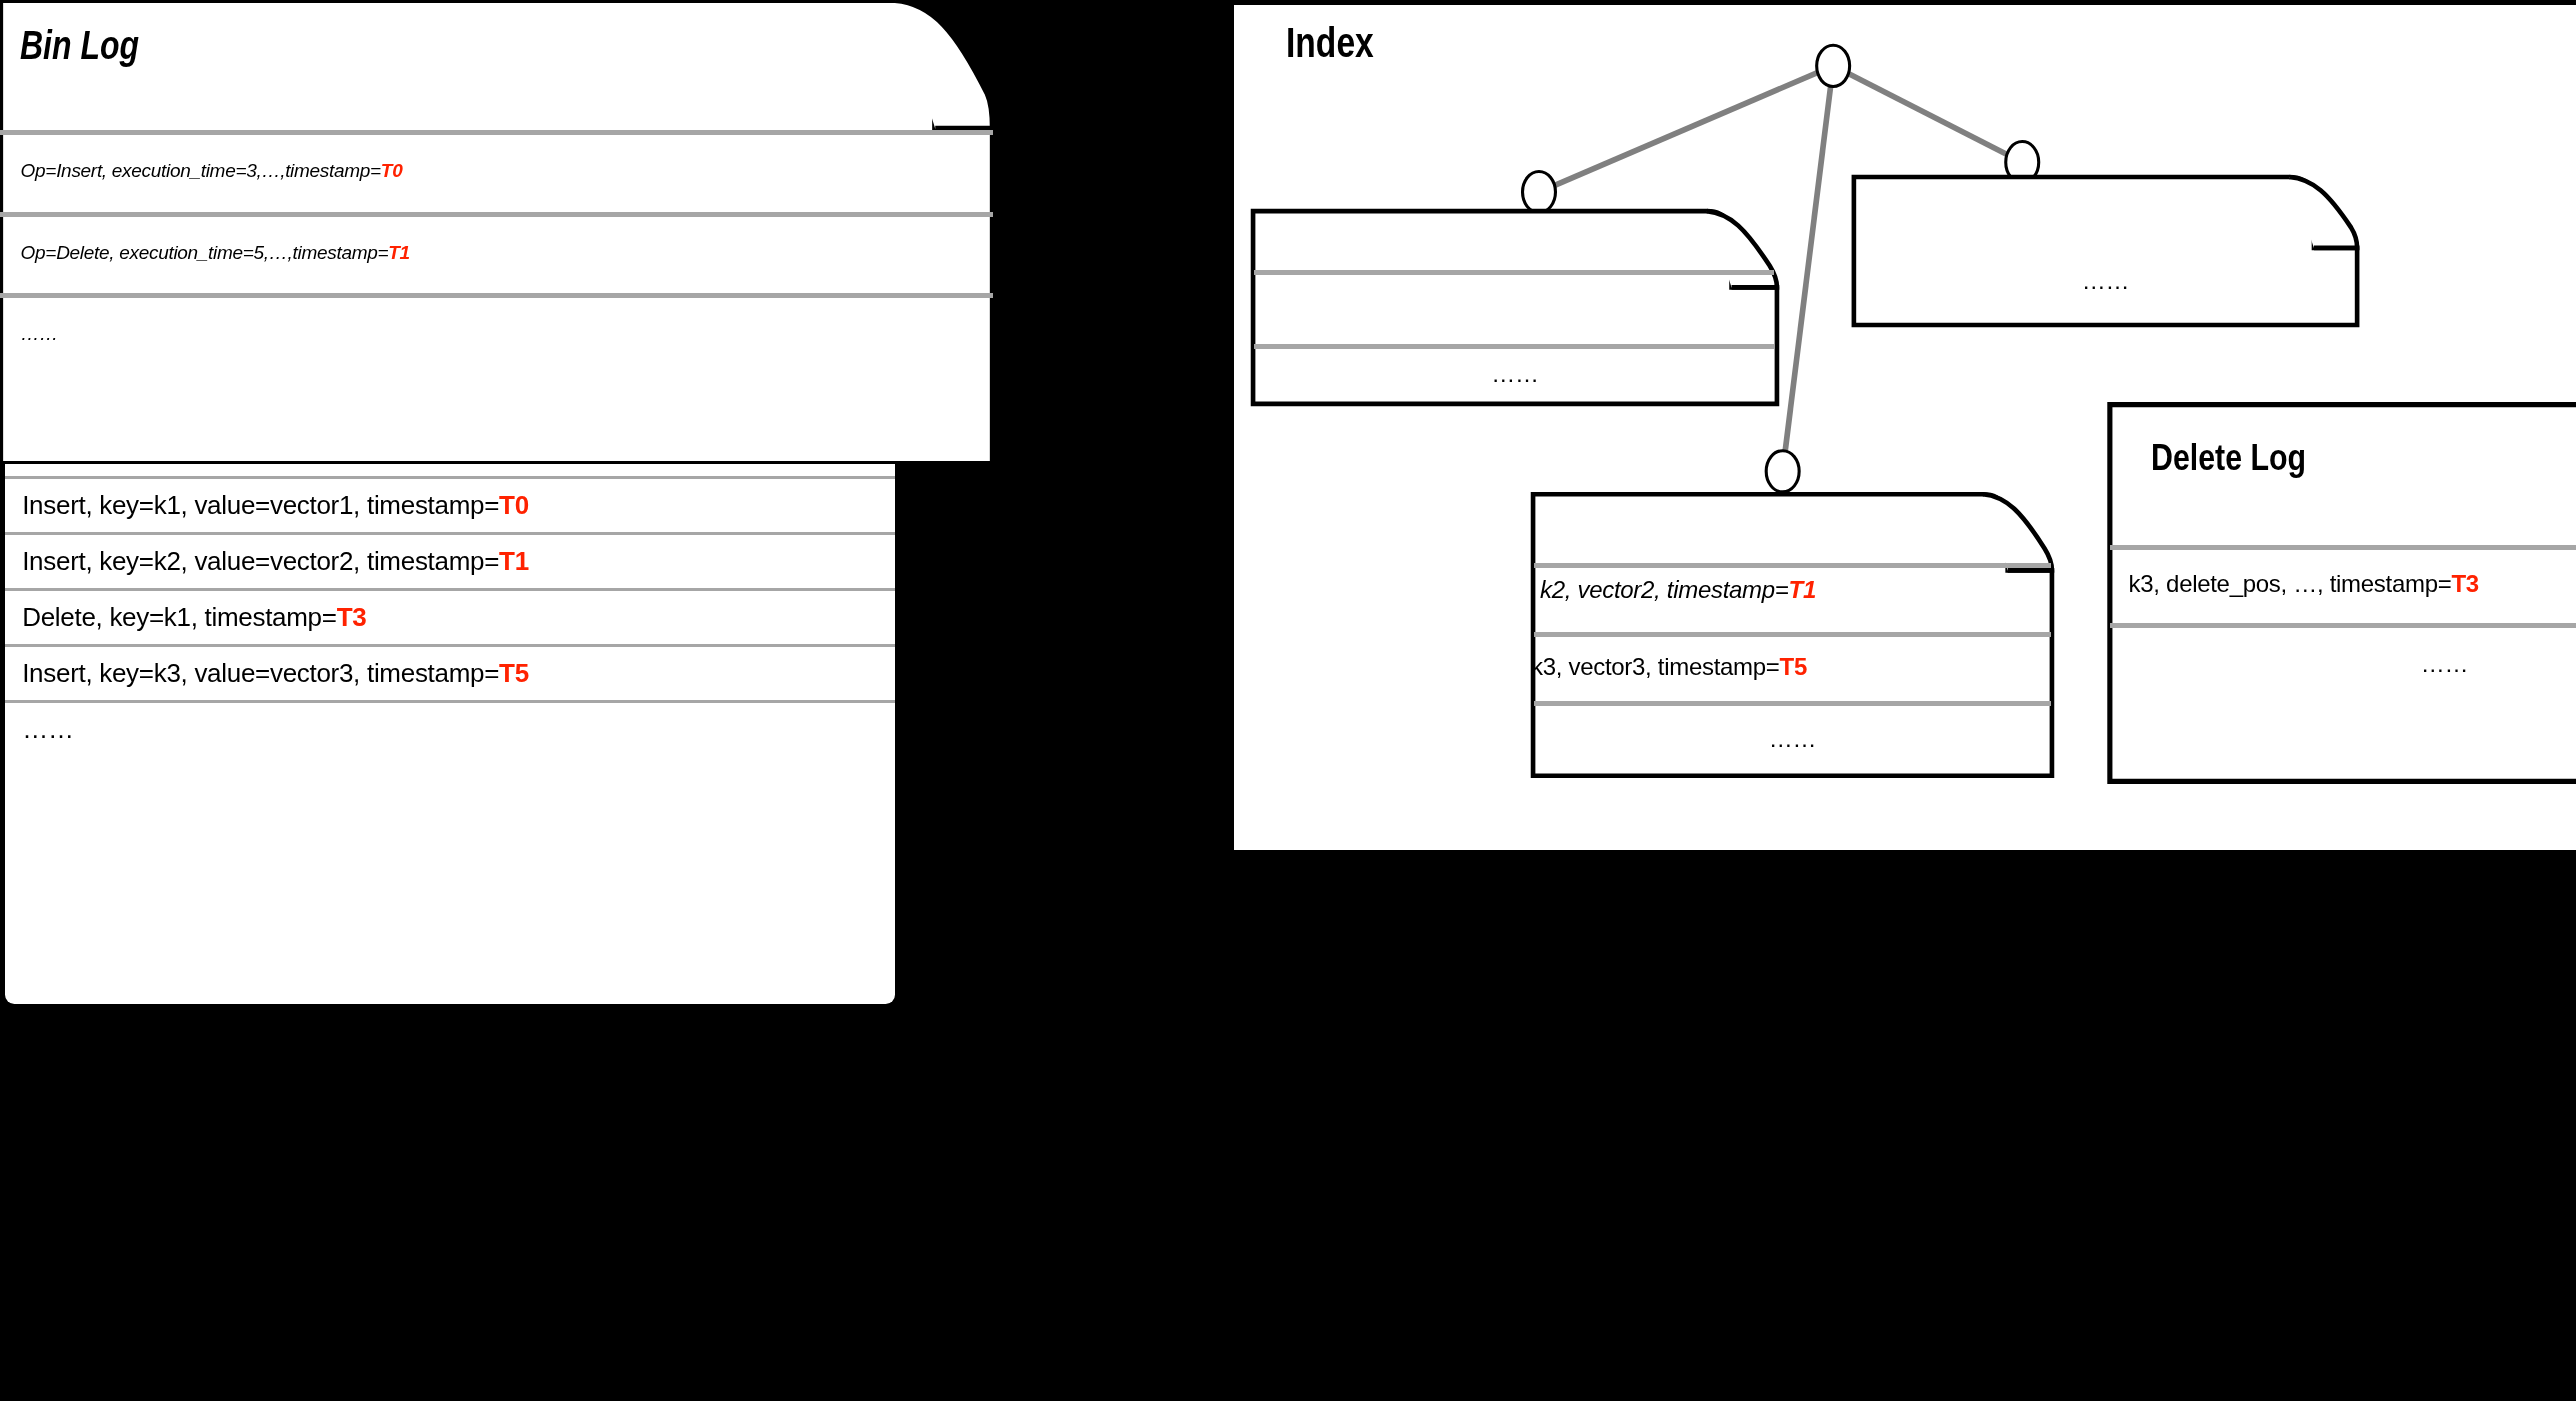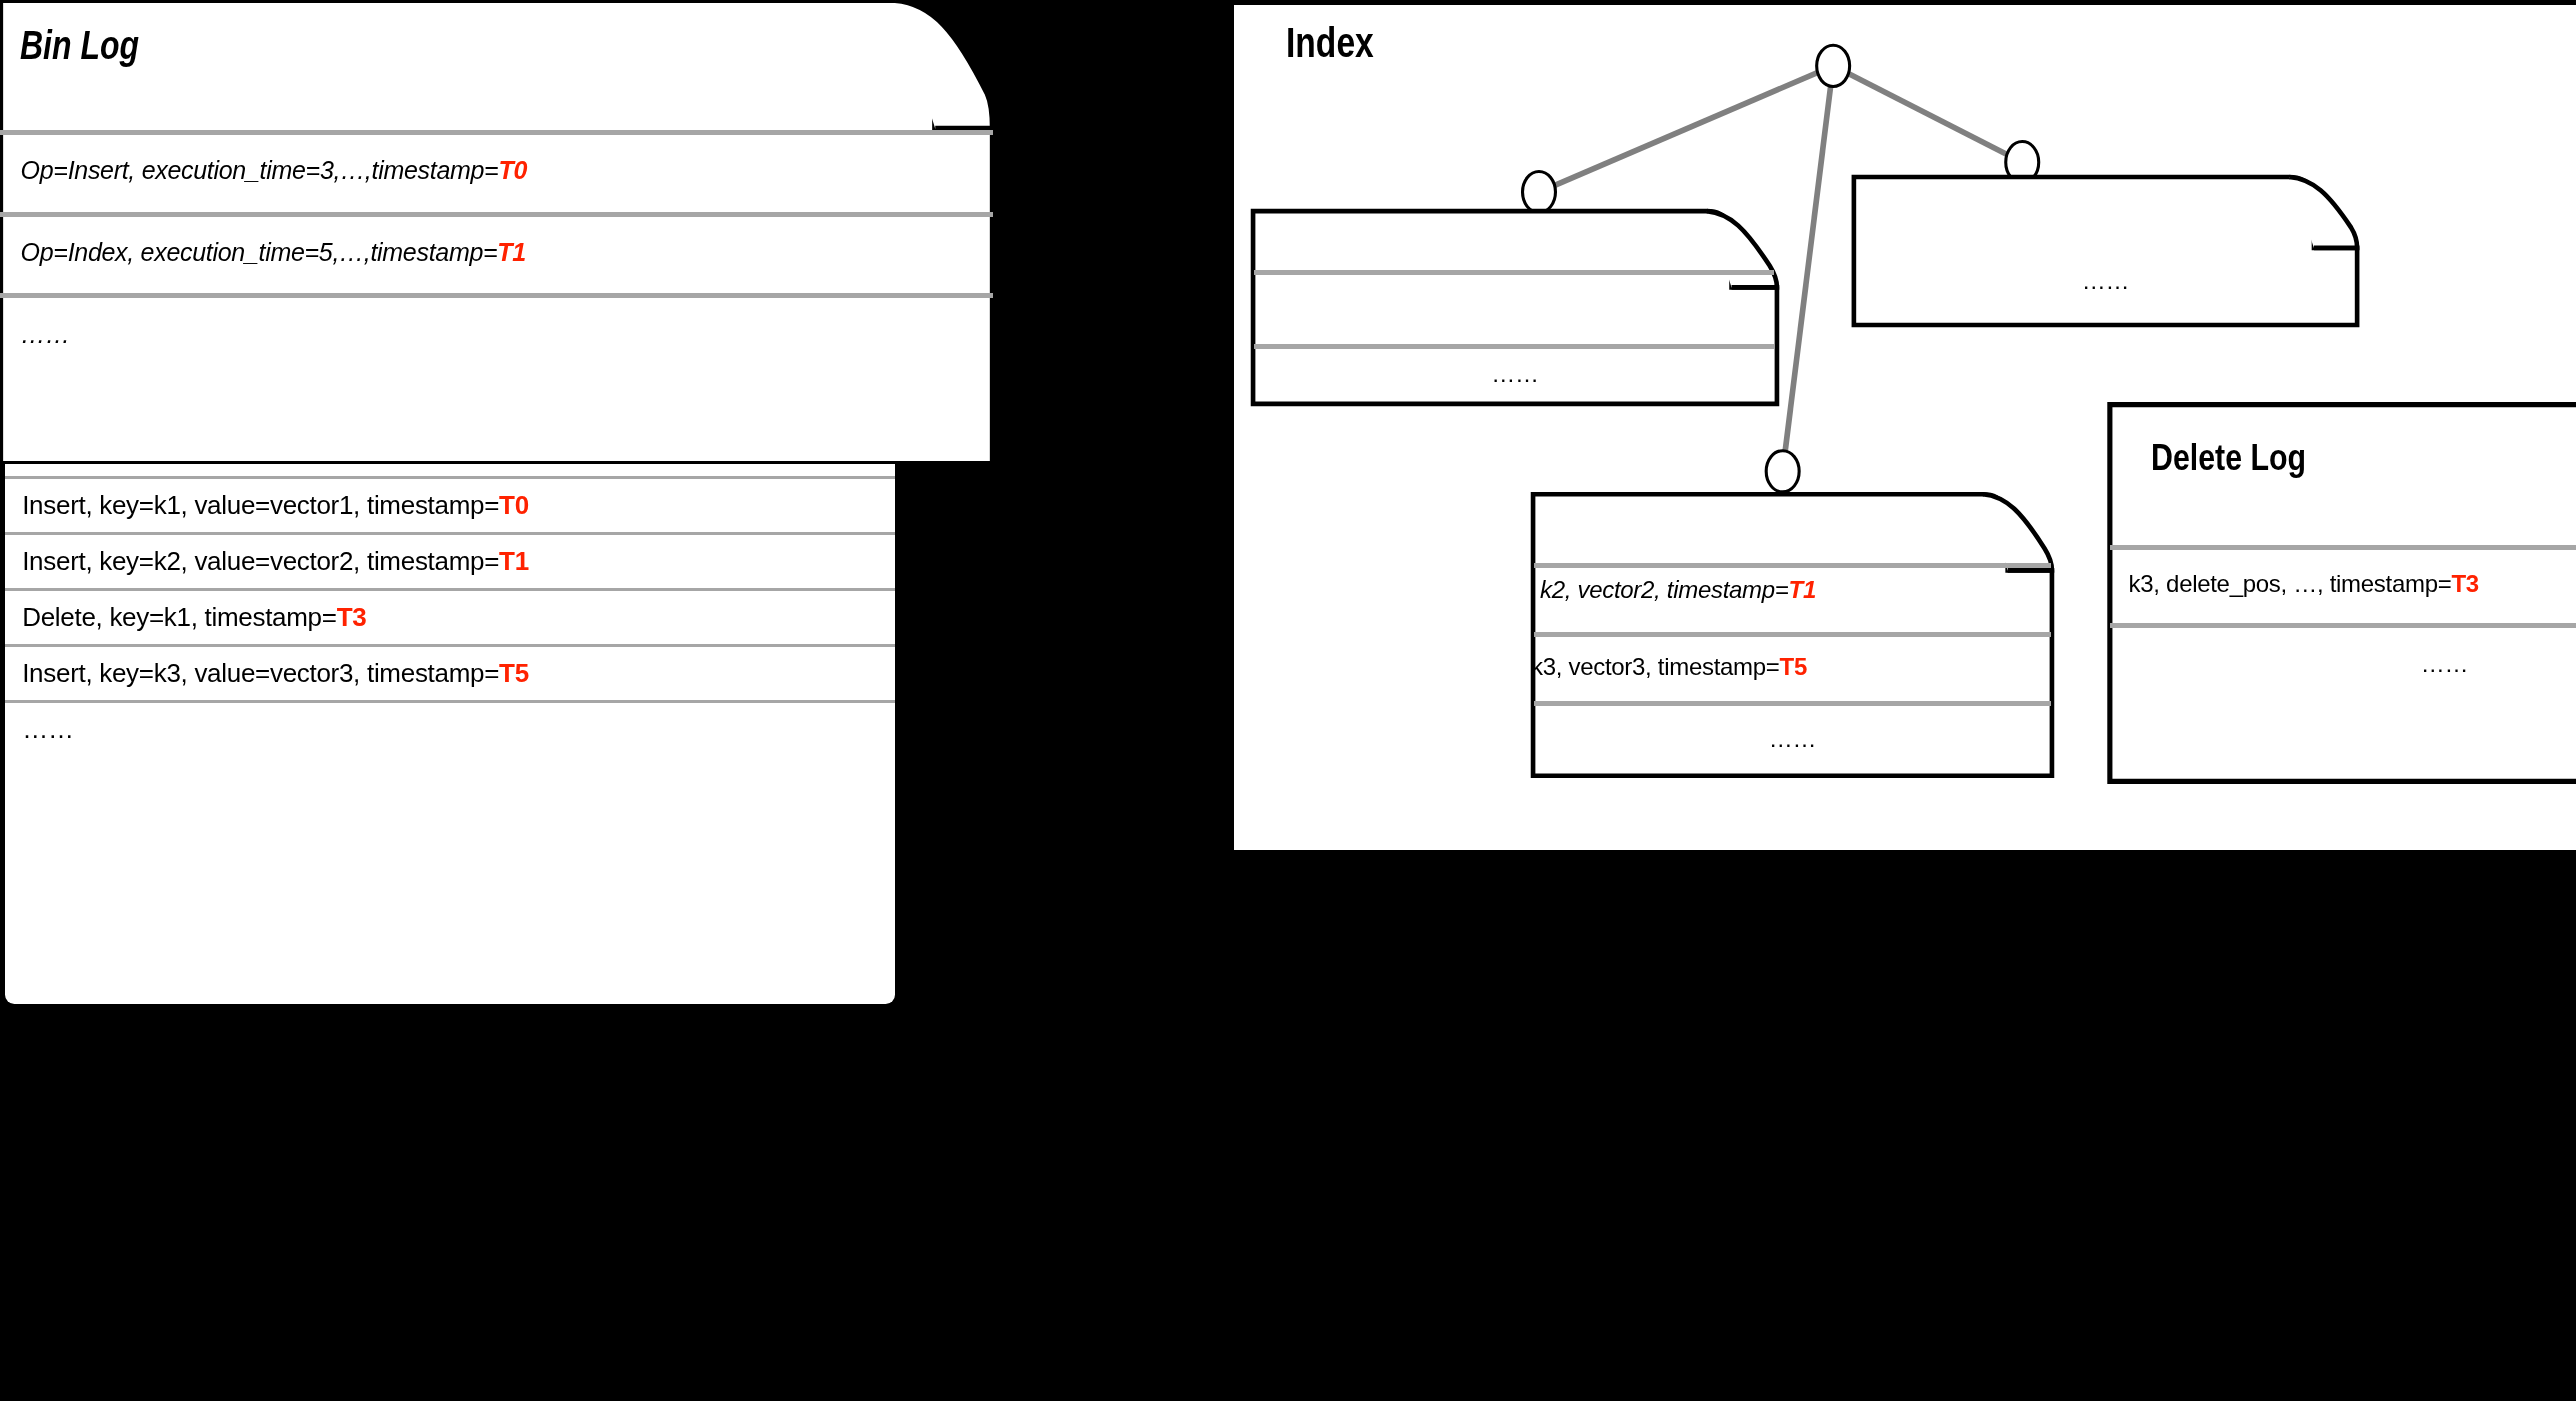--- a/index.html
+++ b/index.html
@@ -39,21 +39,21 @@
   .sep{position:absolute;height:4.6px;background:#a6a6a6;}
   .rowtext{font-size:24px;color:#000;white-space:nowrap;letter-spacing:-0.3px;}
   .ctr{justify-content:center;}
 
   
   #binlog{left:1228px;top:938px;width:994px;height:352px;font-style:italic;}
   .bl-title{position:absolute;left:19.6px;top:25px;font-size:40px;font-weight:bold;
             color:#000;line-height:1;transform:scaleX(.80);transform-origin:left top;}
   .bl-row{position:absolute;left:0;width:100%;display:flex;align-items:center;
           padding-left:20.6px;box-sizing:border-box;}
-  .bl-row .rowtext{font-size:25px;text-align:right;}
+  .bl-row .rowtext{font-size:19px;text-align:right;}
 </style>
 </head>
 <body>
 
 <div class="panel" id="wal">
   <div class="wal-title">WAL</div>
   <div class="wal-rows">
     <div class="wal-row">
       <span class="txt"><span>Insert, key=k1, value=vector1, timestamp=</span><span class="ts">T0</span></span>
     </div>
@@ -165,21 +165,21 @@
 
   <div class="bl-title">Bin Log</div>
 
   <div class="sep" style="left:0;top:130px;width:993px;"></div>
   <div class="bl-row" style="top:130px;height:81px;">
     <span class="rowtext"><span>Op=Insert, execution_time=3,…,timestamp=</span><span class="ts">T0</span></span>
   </div>
 
   <div class="sep" style="left:0;top:212px;width:993px;"></div>
   <div class="bl-row" style="top:212px;height:81px;">
-    <span class="rowtext"><span>Op=Index, execution_time=5,…,timestamp=</span><span class="ts">T1</span></span>
+    <span class="rowtext"><span>Op=Delete, execution_time=5,…,timestamp=</span><span class="ts">T1</span></span>
   </div>
 
   <div class="sep" style="left:0;top:293px;width:993px;"></div>
   <div class="bl-row" style="top:293px;height:82px;">
     <span class="rowtext dots">……</span>
   </div>
 </div>
 
 
 </body></html>

